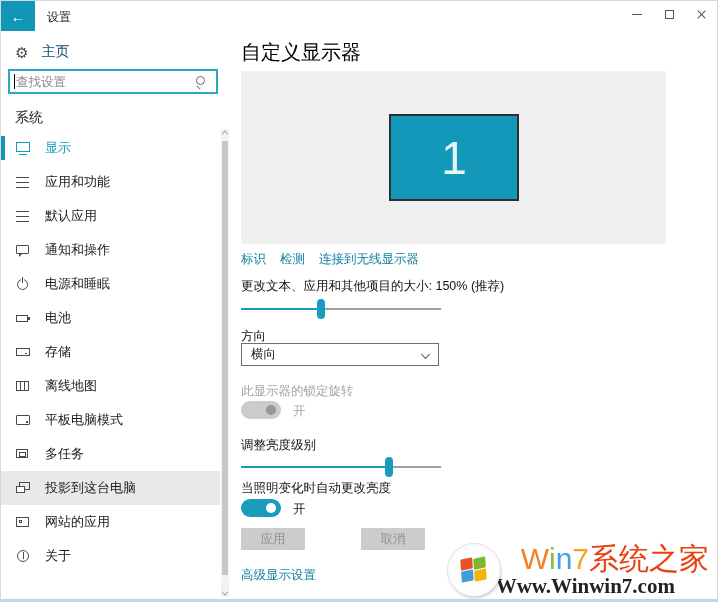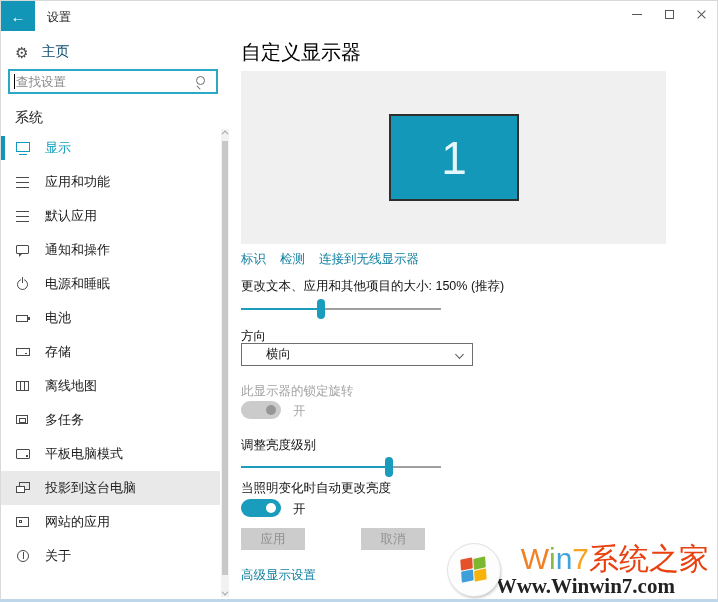--- a/index.html
+++ b/index.html
@@ -85,22 +85,22 @@
              display:flex; align-items:center; justify-content:center; }
   .monitor .num { font-size:46px; font-weight:300; color:#e3f6fa; }
   .links { position:absolute; left:0; top:220px; display:flex; gap:14px; }
   .tlink { font-size:12.5px; color:#0e7fa0; cursor:pointer; }
   .field-label { position:absolute; font-size:12.5px; color:#111; }
   .field-label.dim { color:#a3a3a3; }
   .slider { position:absolute; width:200px; height:20px; }
   .slider .track { position:absolute; left:0; right:0; top:9px; height:2px; background:#9f9f9f; }
   .slider .fill { position:absolute; left:0; top:9px; height:2px; background:#1a9cbc; }
   .slider .thumb { position:absolute; top:0; width:8px; height:20px; border-radius:4px; background:#1a9cbc; transform:translateX(-50%); }
-  .dropdown { position:absolute; left:0; top:312px; width:232px; height:23px; border:1px solid #6e6e6e; background:#fff;
-              display:flex; align-items:center; padding-left:24px; font-size:12.5px; color:#1a1a1a; cursor:pointer; }
+  .dropdown { position:absolute; left:0; top:312px; width:198px; height:23px; border:1px solid #6e6e6e; background:#fff;
+              display:flex; align-items:center; padding-left:9px; font-size:12.5px; color:#1a1a1a; cursor:pointer; }
   .dd-chev { position:absolute; right:9px; top:7px; width:7px; height:7px; border-right:1px solid #555; border-bottom:1px solid #555; transform:rotate(45deg) scale(.9); }
   .toggle { position:absolute; width:40px; height:18px; border-radius:9px; }
   .toggle .knob { position:absolute; top:4px; width:10px; height:10px; border-radius:50%; }
   .toggle.on { background:#1a9cbc; } .toggle.on .knob { left:25px; background:#fff; }
   .toggle.disabled { background:#cbcbcb; } .toggle.disabled .knob { left:25px; background:#969696; }
   .toggle-state { position:absolute; font-size:12.5px; color:#111; }
   .toggle-state.dim { color:#a3a3a3; }
   .btn { position:absolute; width:64px; height:22px; background:#cccccc; color:#8f8f8f; font-size:12.5px;
          display:flex; align-items:center; justify-content:center; }
 
@@ -179,26 +179,26 @@
       </div>
       <div class="nav-item">
         <span class="icn i-storage"></span>
         <span class="label">存储</span>
       </div>
       <div class="nav-item">
         <span class="icn i-map"></span>
         <span class="label">离线地图</span>
       </div>
       <div class="nav-item">
+        <span class="icn i-tablet"></span>
+        <span class="label">平板电脑模式</span>
+      </div>
+      <div class="nav-item">
         <span class="icn i-multitask"></span>
         <span class="label">多任务</span>
-      </div>
-      <div class="nav-item">
-        <span class="icn i-tablet"></span>
-        <span class="label">平板电脑模式</span>
       </div>
       <div class="nav-item hovered">
         <span class="icn i-project"></span>
         <span class="label">投影到这台电脑</span>
       </div>
       <div class="nav-item">
         <span class="icn i-webapp"></span>
         <span class="label">网站的应用</span>
       </div>
       <div class="nav-item">

